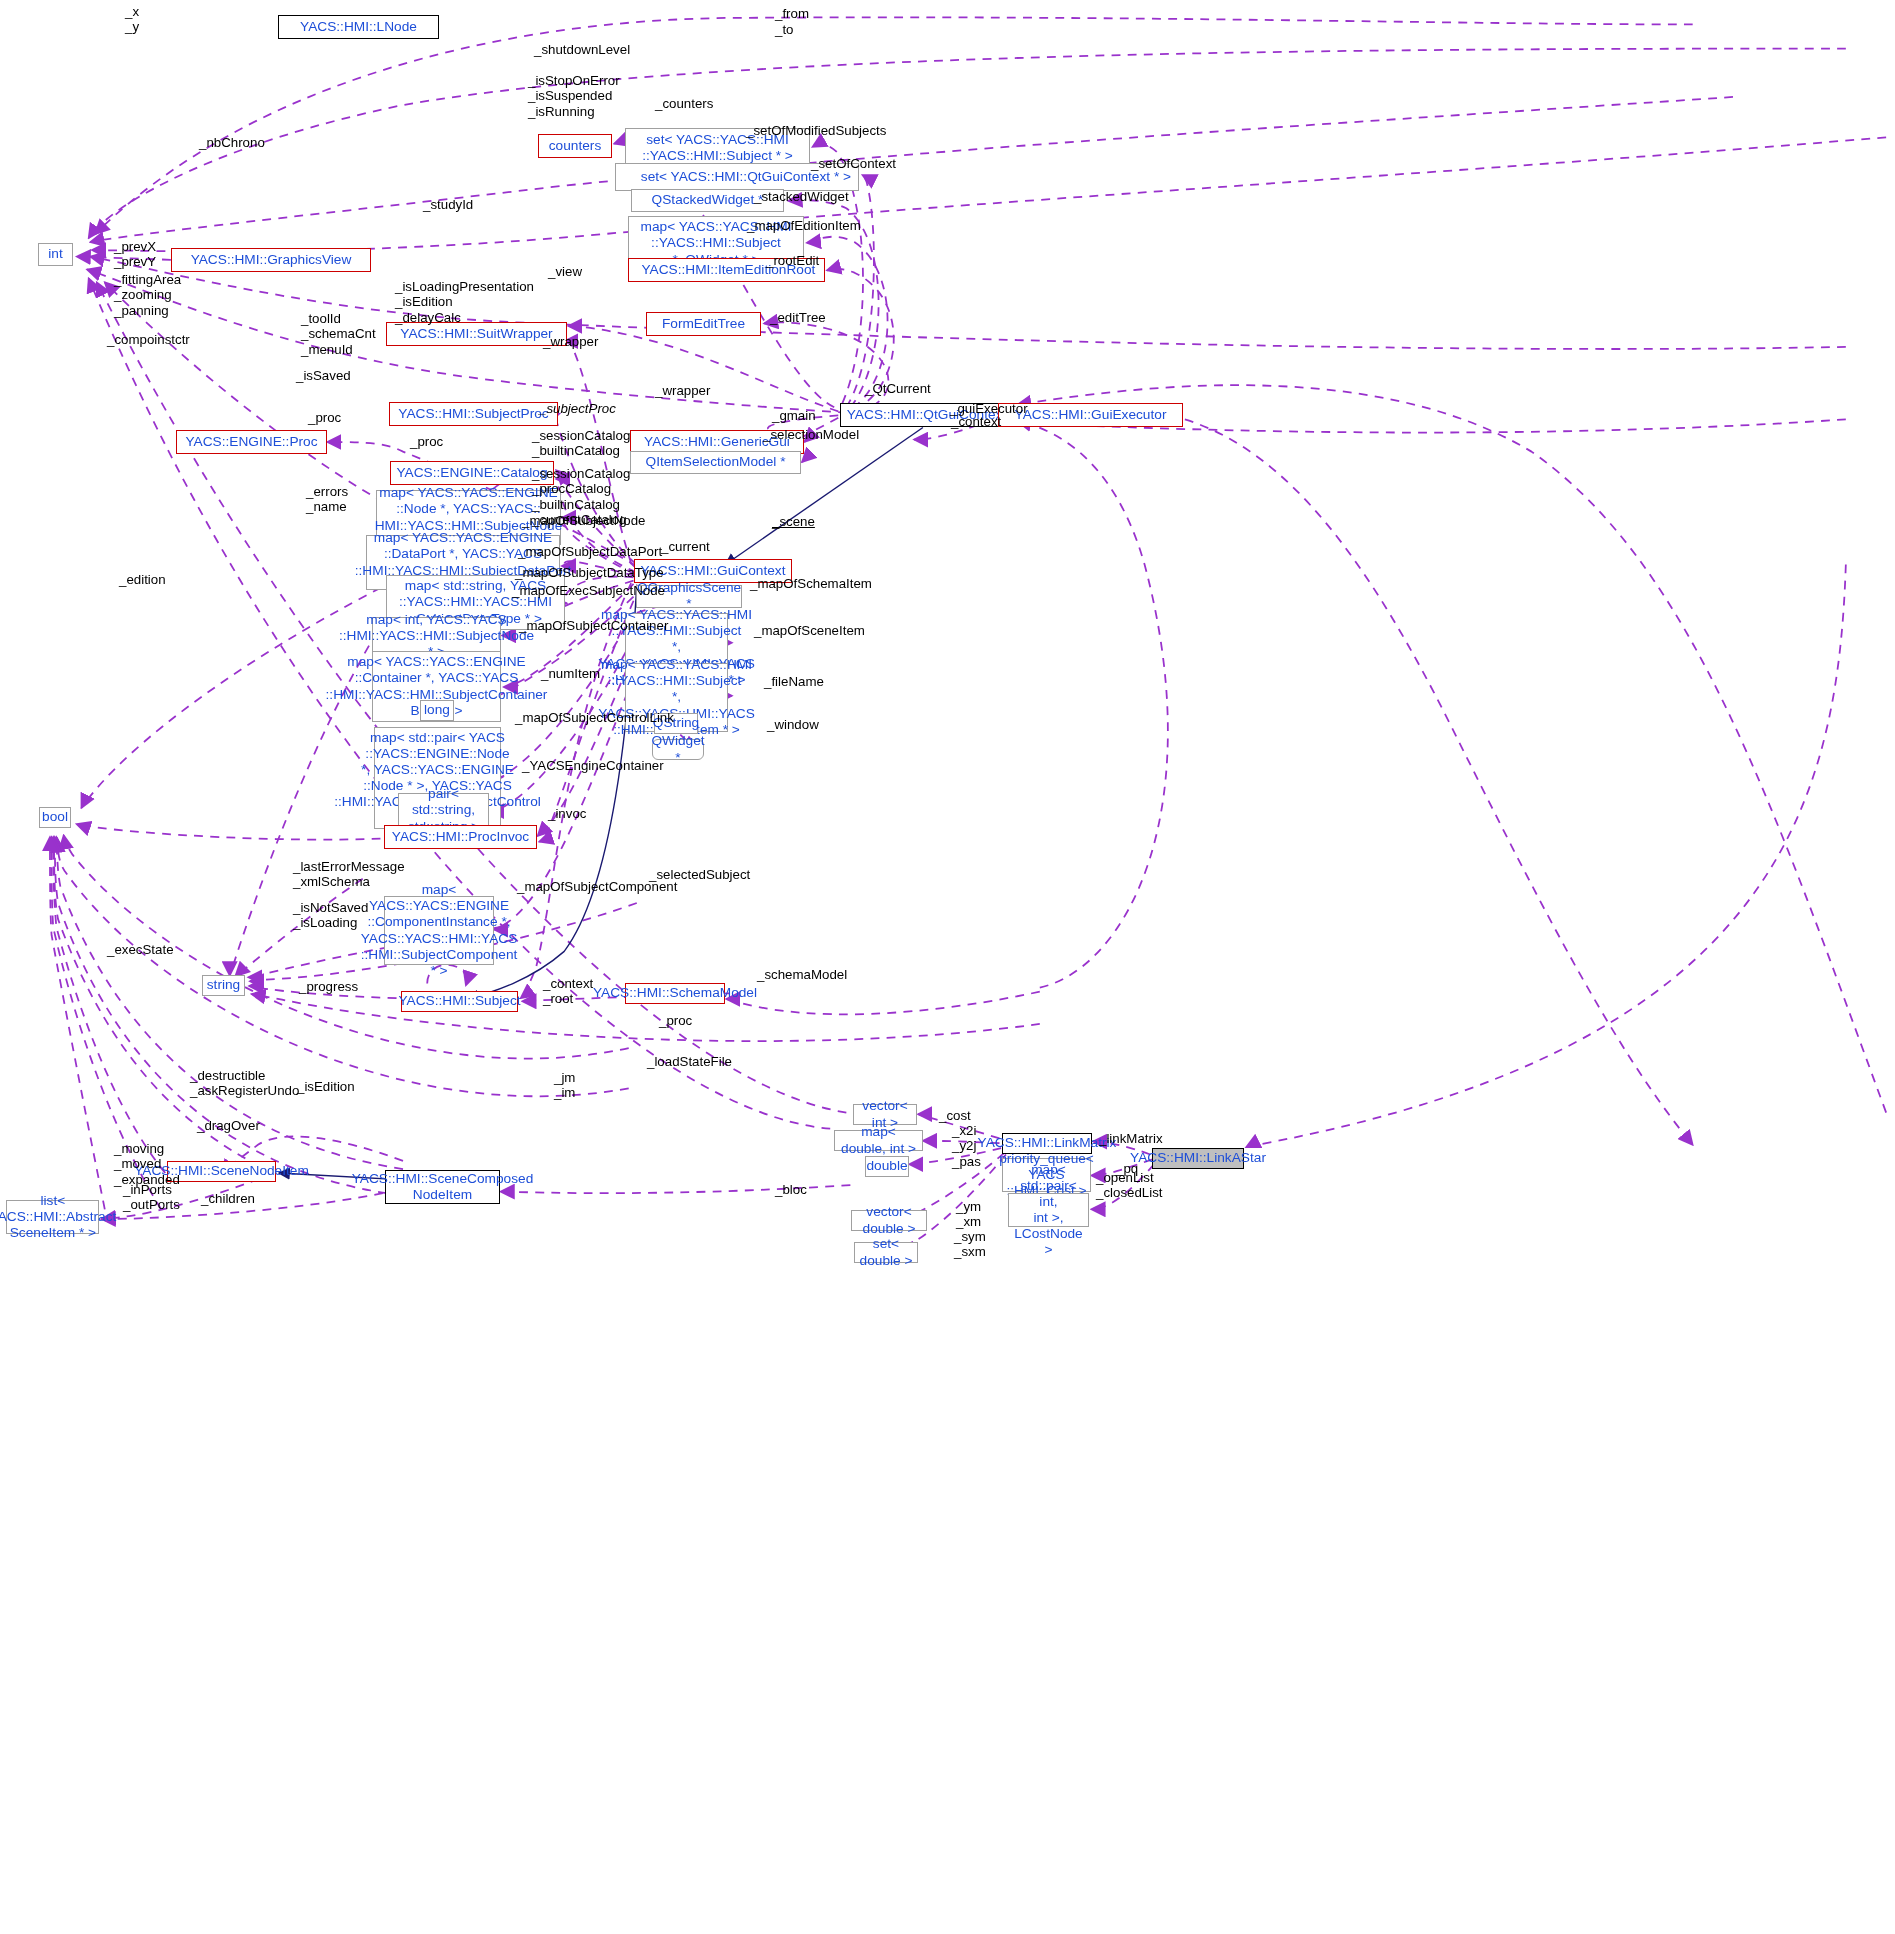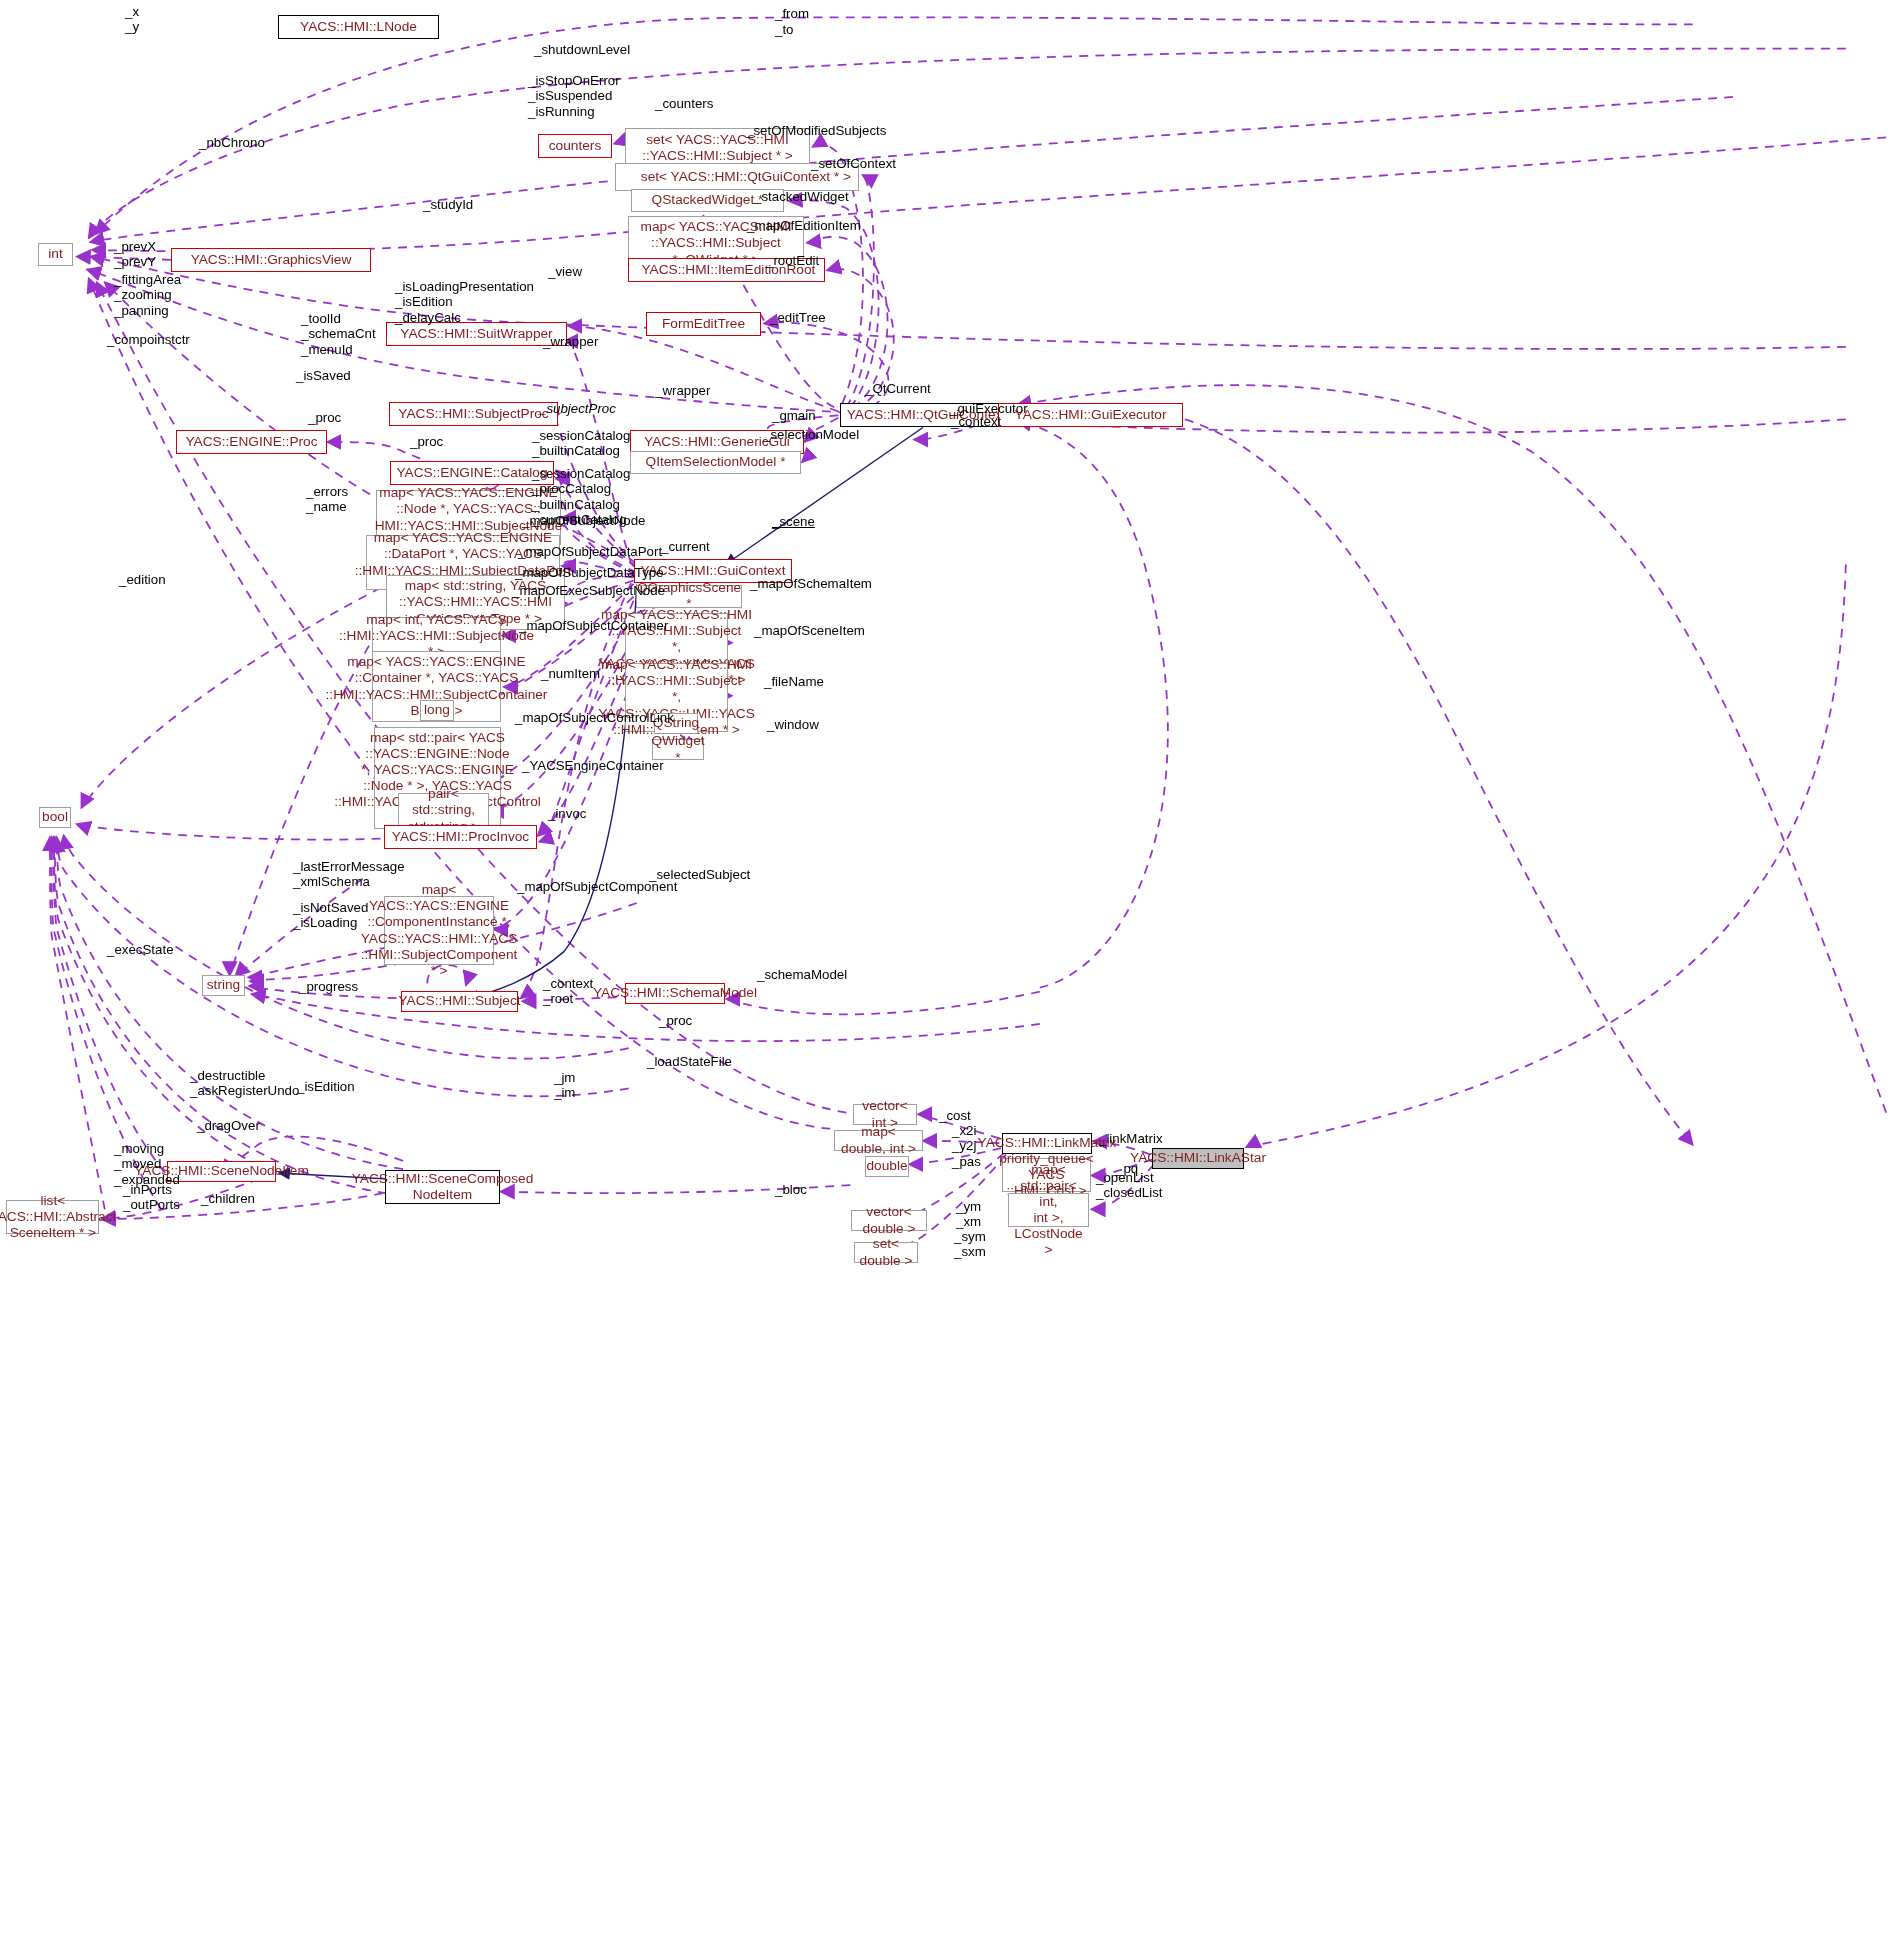--- a/index.html
+++ b/index.html
@@ -25,21 +25,21 @@
   .node {
     position: absolute;
     box-sizing: border-box;
     background: #ffffff;
     display: flex;
     align-items: center;
     justify-content: center;
     text-align: center;
     font-size: 13.7px;
     line-height: 1.18;
-    color: #7f1d1d;
+    color: #1d4ed8;
     white-space: pre-line;
     padding: 1.6px 3.2px;
     z-index: 5;
   }
   .node.tmpl {
     border: 0.8px solid #a0a0a0;
   }
   .node.cls {
     border: 0.8px solid #000000;
   }
@@ -221,21 +221,21 @@
 *, YACS::YACS::HMI::YACS
 ::HMI::SceneItem * &gt;</div>
     <div class="node tmpl" style="left: 420px; top: 700px; width: 34px; height: 21px;">long</div>
     <div class="node tmpl" style="left: 654px; top: 713px; width: 44px; height: 21px;">QString</div>
     <div class="node tmpl" style="left: 374px; top: 727px; width: 127px; height: 102px;">map&lt; std::pair&lt; YACS
 ::YACS::ENGINE::Node
 *, YACS::YACS::ENGINE
 ::Node * &gt;, YACS::YACS
 ::HMI::YACS::HMI::SubjectControl
 Link * &gt;</div>
-    <div class="node tmpl" style="left: 652px; top: 739px; width: 52px; height: 21px;">QWidget *</div>
+    <div class="node tmpl" style="left: 652px; top: 739px; width: 52px; height: 21px; border-radius: 6px;">QWidget *</div>
     <div class="node tmpl" style="left: 398px; top: 793px; width: 91px; height: 35px;">pair&lt; std::string,
 std::string &gt;</div>
     <div class="node hl" style="left: 384px; top: 825px; width: 153px; height: 24px;">YACS::HMI::ProcInvoc</div>
     <div class="node tmpl" style="left: 384px; top: 896px; width: 110px; height: 69px;">map&lt; YACS::YACS::ENGINE
 ::ComponentInstance *,
 YACS::YACS::HMI::YACS
 ::HMI::SubjectComponent * &gt;</div>
     <div class="node tmpl" style="left: 39px; top: 807px; width: 32px; height: 21px;">bool</div>
     <div class="node tmpl" style="left: 202px; top: 975px; width: 43px; height: 21px;">string</div>
     <div class="node hl" style="left: 401px; top: 991px; width: 117px; height: 21px;">YACS::HMI::Subject</div>

